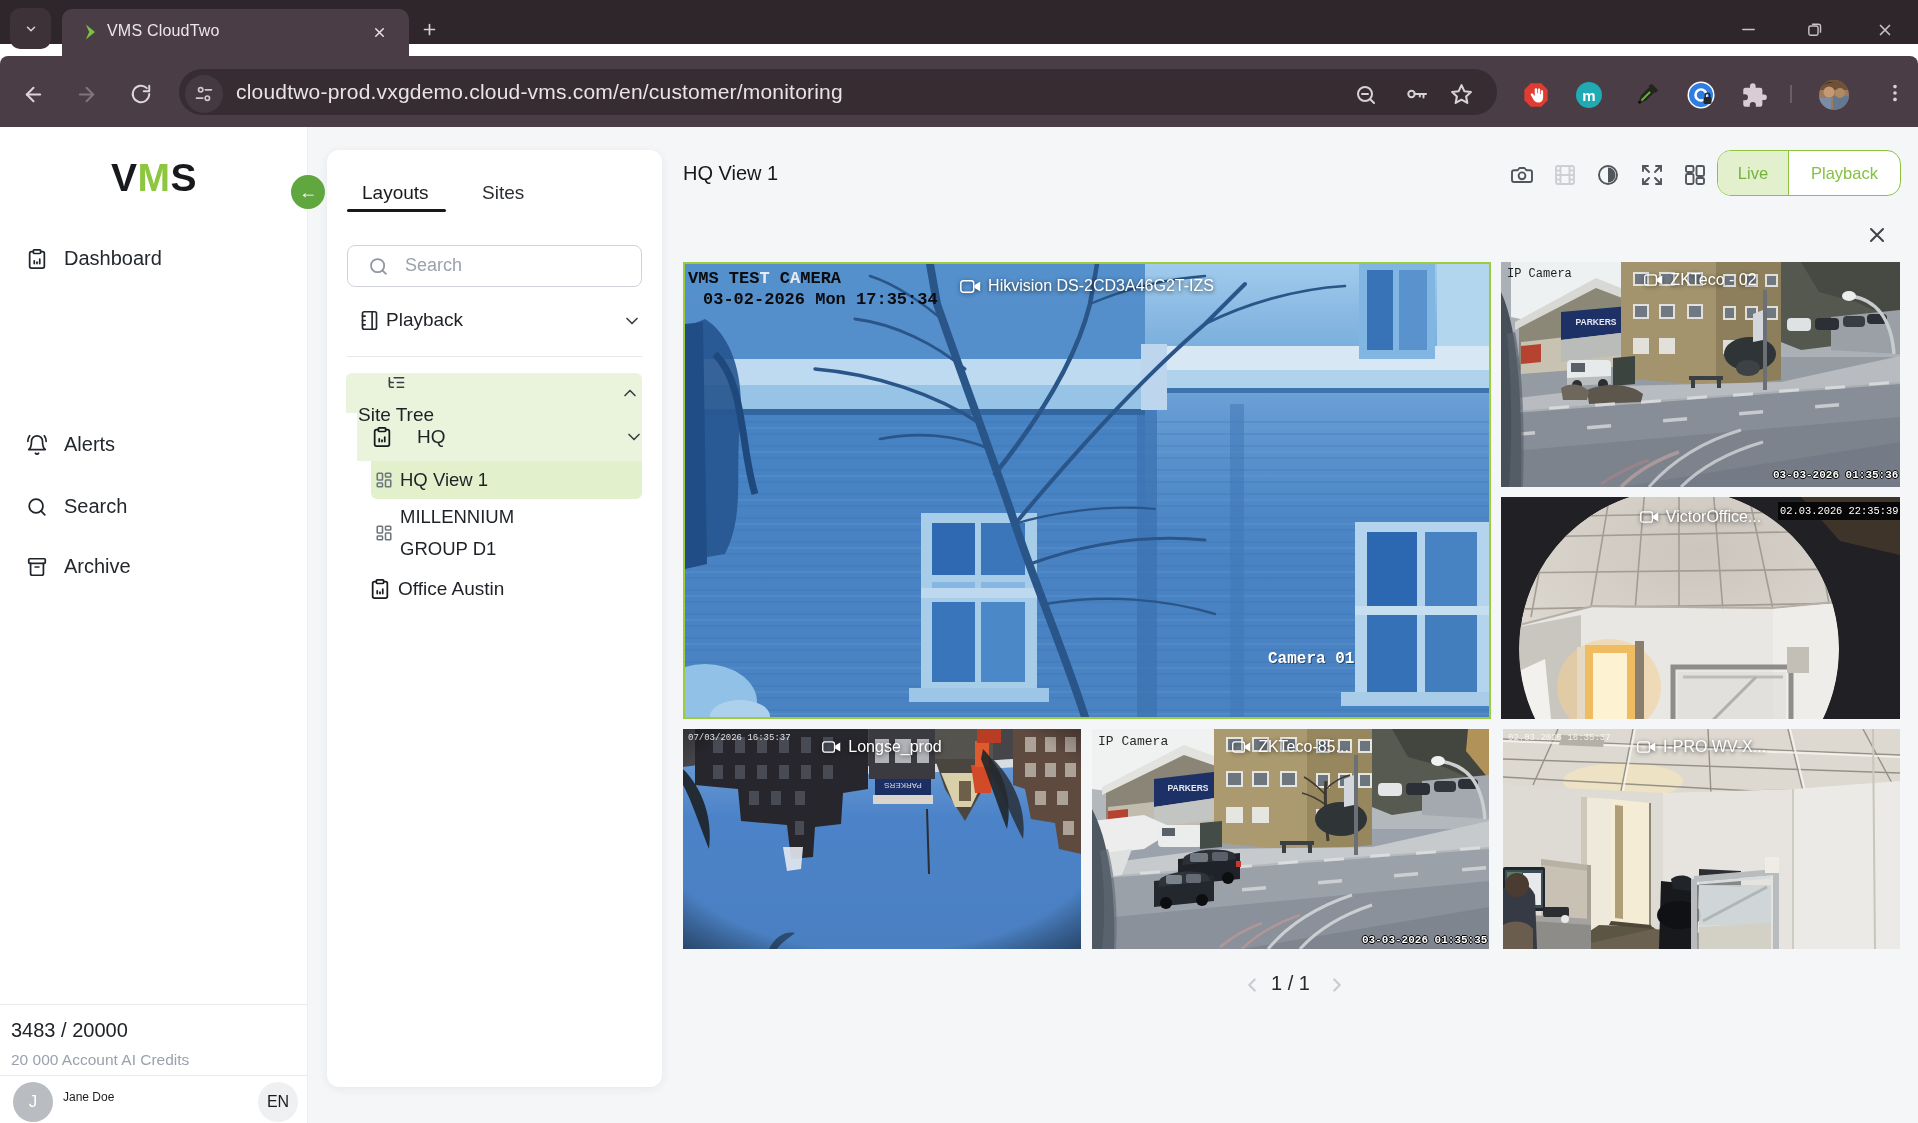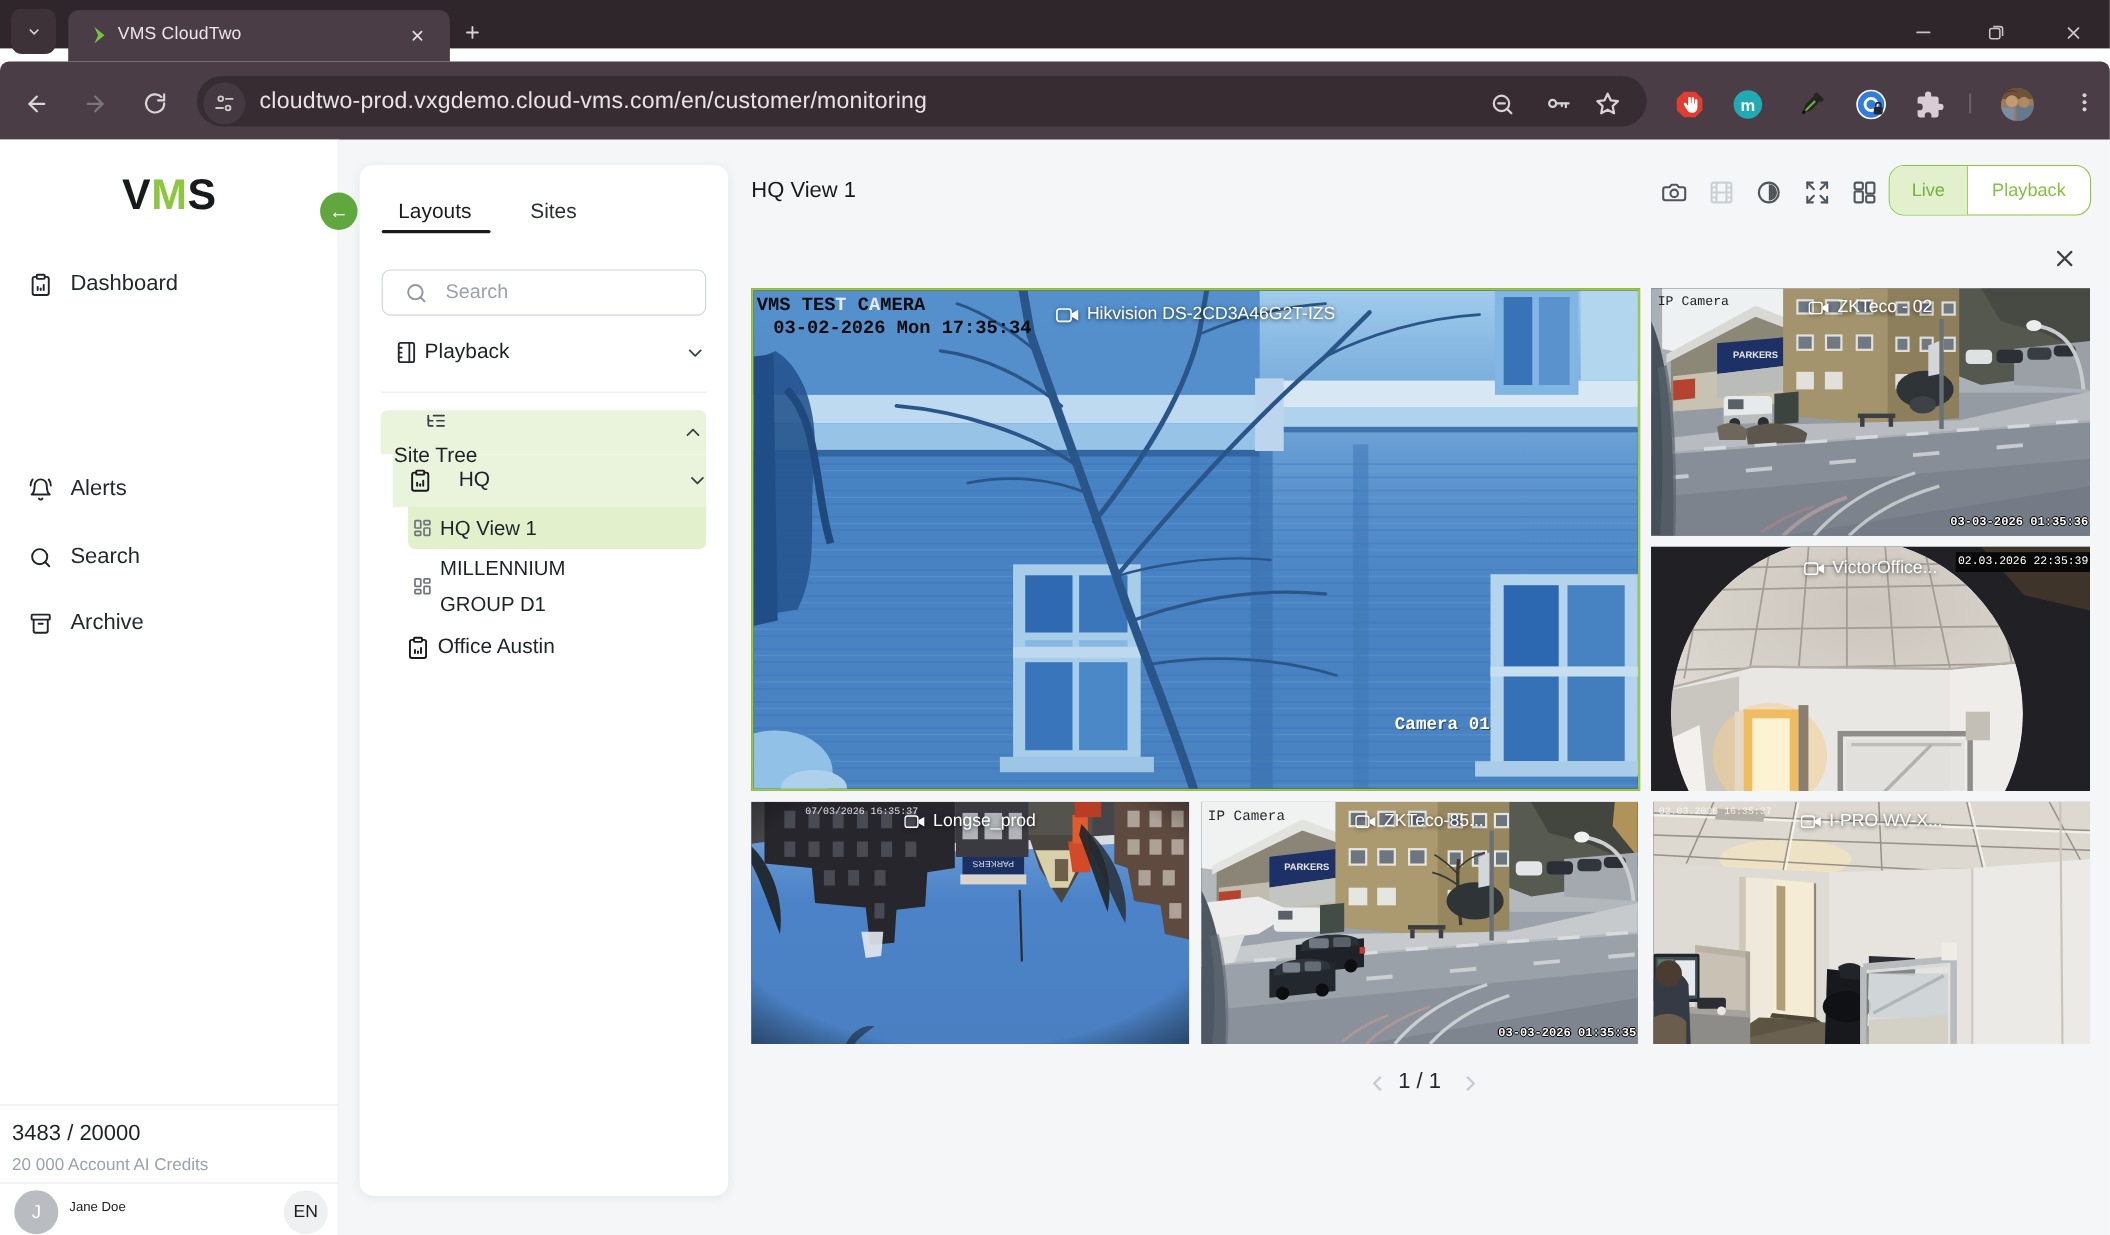--- a/index.html
+++ b/index.html
@@ -735,21 +735,21 @@
           <path d="M86 220 C92 208 102 202 112 204 C104 210 96 216 94 220 Z" fill="#20354e" opacity="0.7"></path>
           <rect width="398" height="220" fill="url(#s4vig)"></rect>
         </svg>
         <div class="lbl">
             <svg width="19" height="14" viewBox="0 0 26 17" fill="none" stroke="#fff" stroke-width="1.8">
               <rect x="1" y="1.5" width="16" height="14" rx="3"></rect>
               <path d="M18 6.5l7-4v12l-7-4z" fill="#fff" stroke="none"></path>
             </svg>
             <span>Longse_prod</span>
           </div>
-        <div class="ts mono" style="left:5px;top:4px;font-size:9px;opacity:.85;margin-left:44px;">07/03/2026 16:35:37</div>
+        <div class="ts mono" style="left:5px;top:4px;font-size:9px;opacity:.85;">07/03/2026 16:35:37</div>
       </div>
       <div class="tile" id="t5" style="left:429px;top:602px;width:397px;height:220px;">
         <svg class="scene" viewBox="0 0 397 220" preserveAspectRatio="none">
           <rect width="397" height="220" fill="#9ba2ab"></rect>
           <rect x="0" y="0" width="397" height="100" fill="#b3b8bd"></rect>
 
           <path d="M0 0 H160 V50 L60 68 L0 60 Z" fill="#f0f2f2"></path>
 
           <path d="M14 60 L92 20 L178 52 L178 92 L14 106 Z" fill="#8a8576"></path>
           <path d="M10 58 L92 16 L182 49 L182 57 L92 26 L10 66 Z" fill="#e2e2de"></path>

